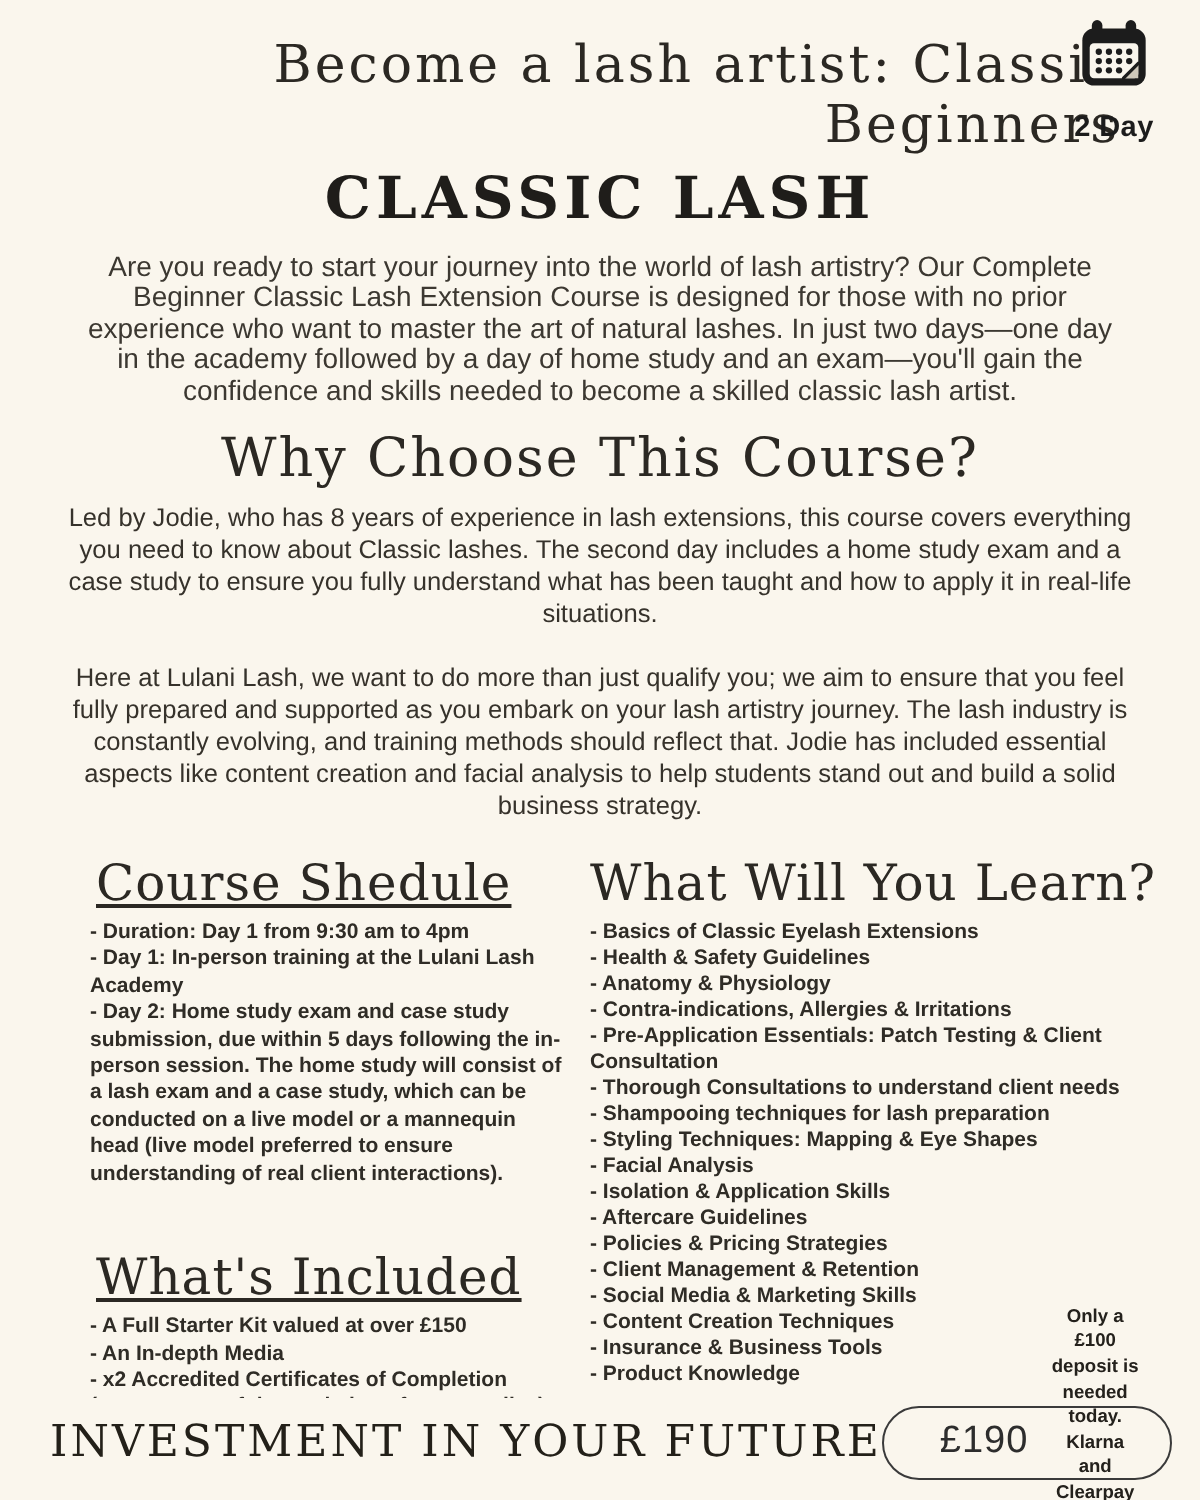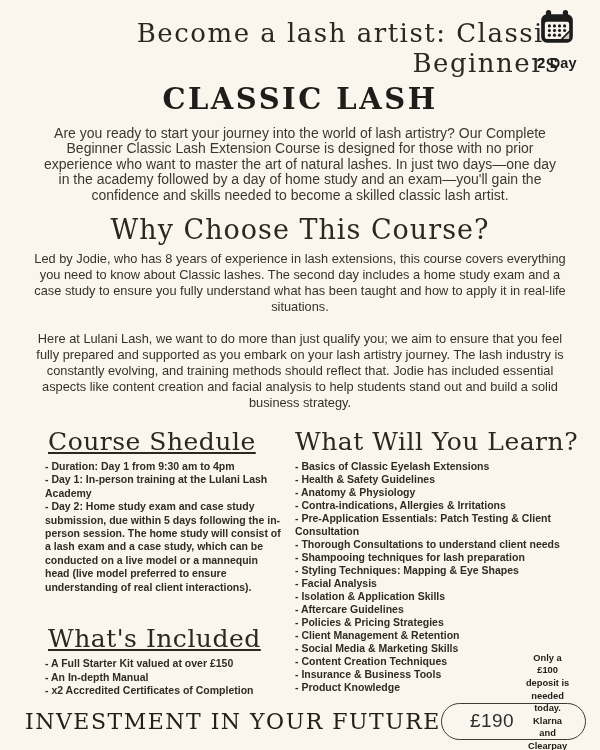--- a/index.html
+++ b/index.html
@@ -87,21 +87,21 @@
     <div class="col-left">
       <div class="h-col display">Course Shedule</div>
       <div class="list">
           <div>- Duration: Day 1 from 9:30 am to 4pm</div>
           <div>- Day 1: In-person training at the Lulani Lash Academy</div>
           <div>- Day 2: Home study exam and case study submission, due within 5 days following the in-person session. The home study will consist of a lash exam and a case study, which can be conducted on a live model or a mannequin head (live model preferred to ensure understanding of real client interactions).</div>
         </div>
       <div class="h-col display included-h">What's Included</div>
       <div class="list">
           <div>- A Full Starter Kit valued at over £150</div>
-          <div>- An In-depth Manual</div>
+          <div>- An In-depth Media</div>
           <div>- x2 Accredited Certificates of Completion (upon successful completion of case studies)</div>
           <div>- Complimentary Tea, Coffee, Refreshments &amp; Lunch</div>
         </div>
     </div>
     <div class="col-right">
       <div class="h-col display">What Will You Learn?</div>
       <div class="list">
           <div>- Basics of Classic Eyelash Extensions</div>
           <div>- Health &amp; Safety Guidelines</div>
           <div>- Anatomy &amp; Physiology</div>

